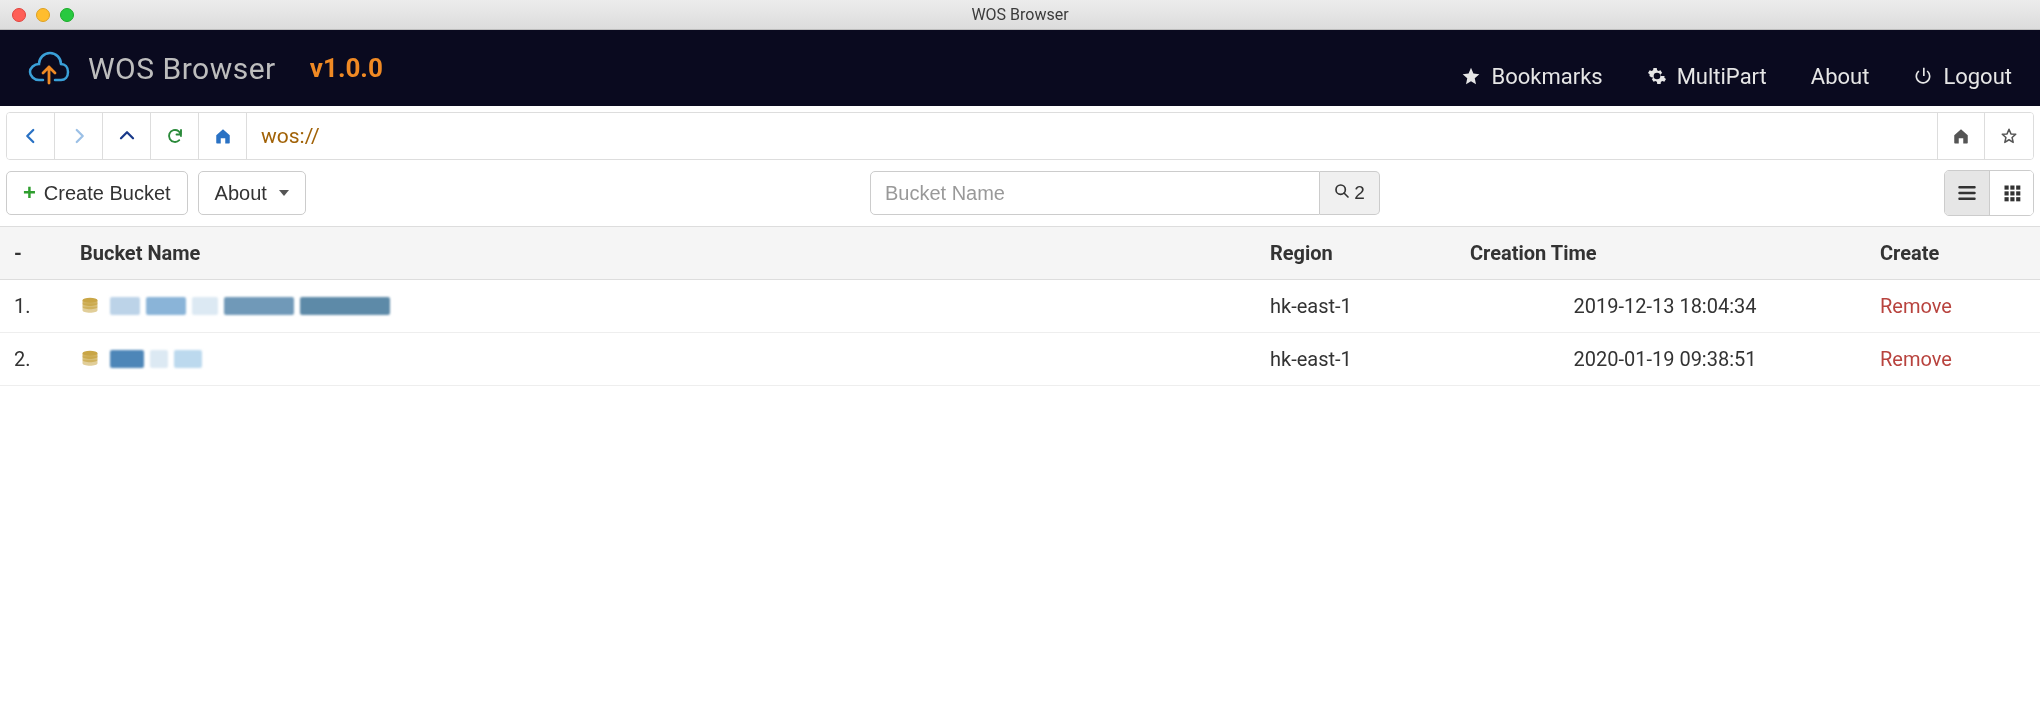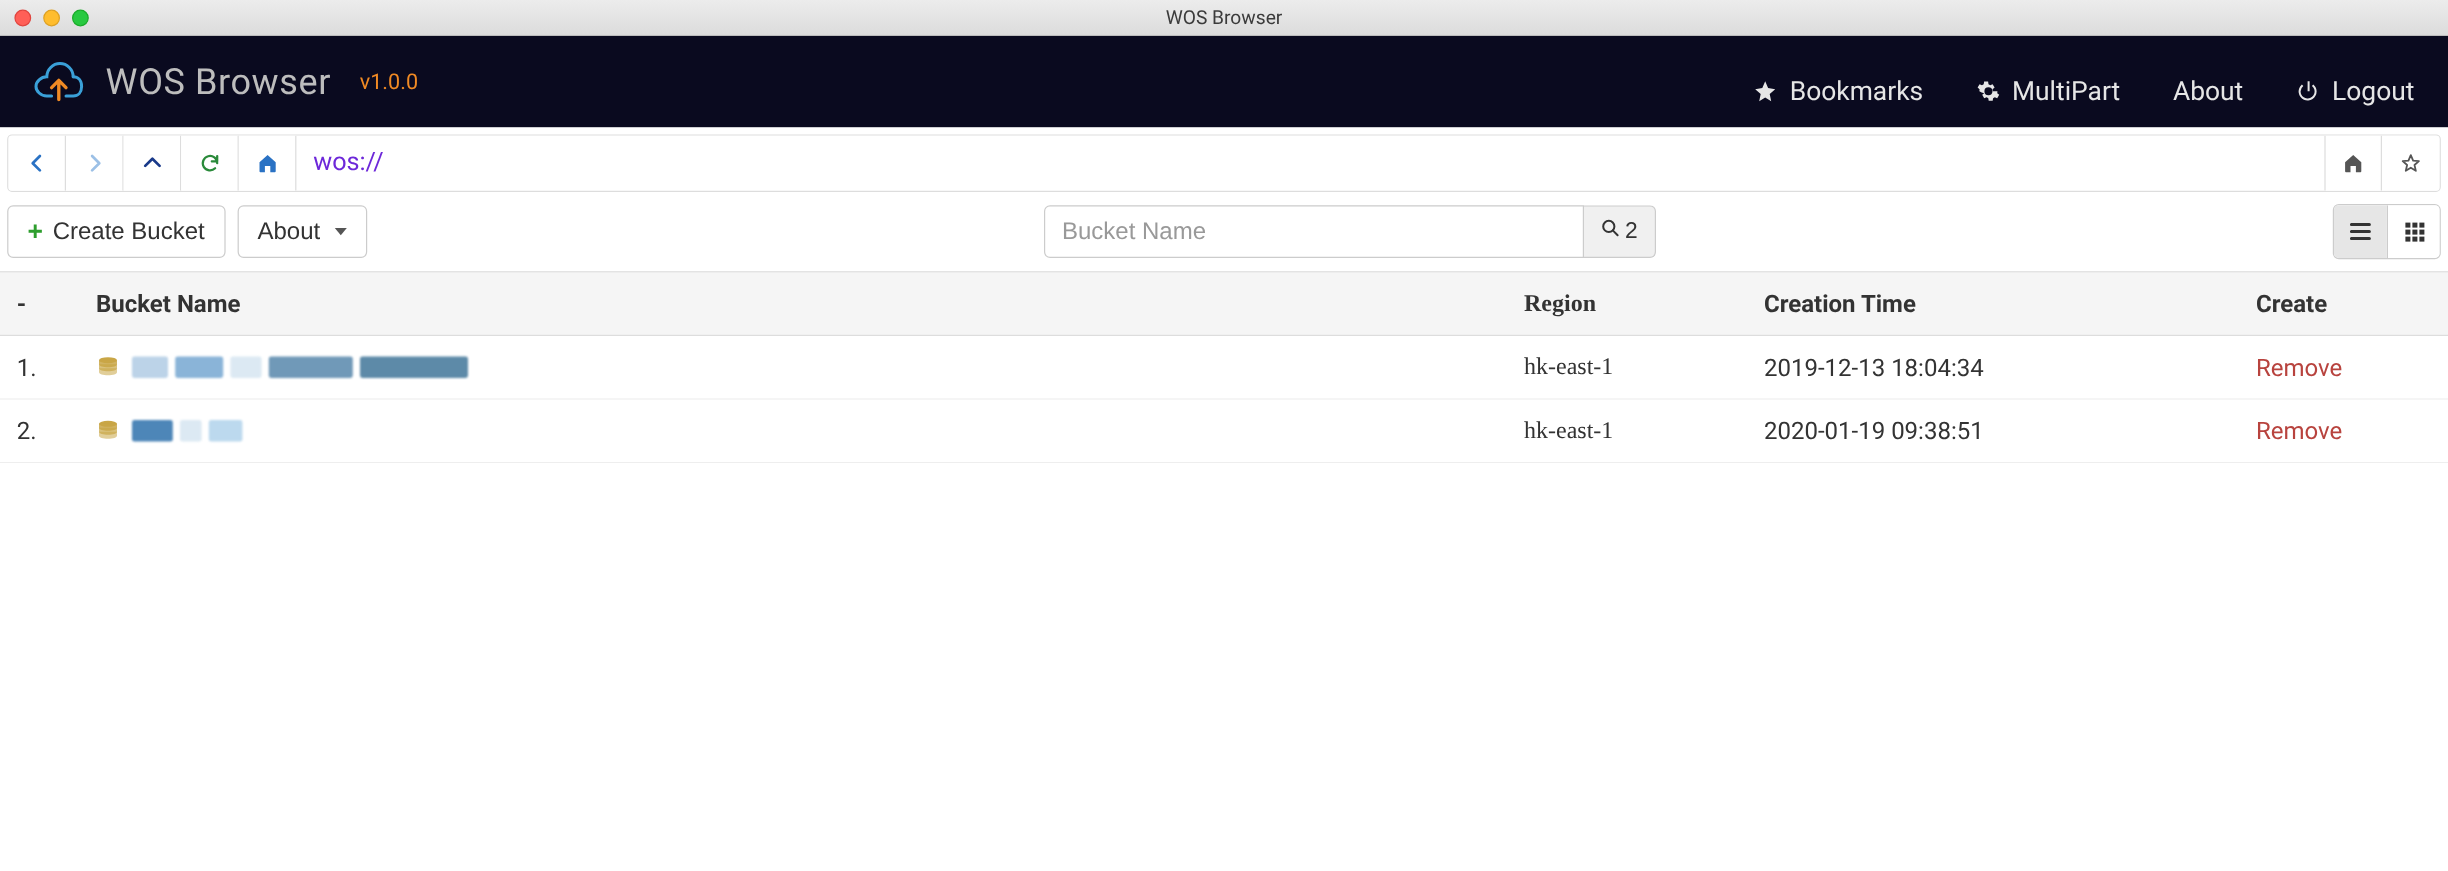--- a/index.html
+++ b/index.html
@@ -12,32 +12,32 @@
     .tl-close { background:#ff5f57; border:1px solid #e0443e; }
     .tl-min { background:#ffbd2e; border:1px solid #dea123; }
     .tl-max { background:#28c940; border:1px solid #1aab29; }
     .mac-title { position:absolute; left:0; right:0; text-align:center; font-size:16px; color:#3b3b3b; pointer-events:none; }
     
     
     .navbar { background:#0a0a1f; color:#e6e6e6; height:76px; display:flex; align-items:center; padding:0 28px; }
     .brand { display:flex; align-items:center; gap:18px; }
     .brand-logo svg { display:block; }
     .brand-title { font-size:30px; color:#bdbdbd; font-weight:400; letter-spacing:0.5px; }
-    .brand-version { font-size:18px; color:#f08a24; font-weight:400; margin-left:6px; }
+    .brand-version { font-size:26px; color:#f08a24; font-weight:700; margin-left:16px; }
     .nav-spacer { flex:1; }
     .nav-items { display:flex; align-items:center; gap:44px;margin-top:16px; }
     .nav-item { display:flex; align-items:center; gap:10px; color:#e6e6e6; font-size:22px; cursor:pointer; }
     .nav-item .icon { width:20px; height:20px; display:inline-flex; align-items:center; justify-content:center; }
     .nav-item .icon svg { fill:#e6e6e6; }
     
     
     .navbar2 { display:flex; height:48px; border:1px solid #ddd; margin:6px 6px 0 6px; border-radius:4px; overflow:hidden; background:#fff; }
     .nav-btn { width:48px; display:flex; align-items:center; justify-content:center; border-right:1px solid #ddd; cursor:pointer; background:#fff; }
     .nav-btn svg { width:18px; height:18px; }
-    .addr { flex:1; display:flex; align-items:center; padding:0 14px; font-size:21px; color:#6d28d9; }
+    .addr { flex:1; display:flex; align-items:center; padding:0 14px; font-size:21px; color:#a16207; }
     .nav-right { display:flex; }
     .nav-right .nav-btn:first-child { border-left:1px solid #ddd; }
     .nav-right .nav-btn:last-child { border-right:none; }
     
     
     .toolbar { display:flex; align-items:center; padding:10px 6px; gap:10px; }
     .btn { border:1px solid #ccc; background:#fff; border-radius:5px; height:44px; padding:0 16px; display:inline-flex; align-items:center; gap:8px; font-size:20px; color:#333; cursor:pointer; }
     .btn.disabled { color:#aaa; cursor:default; }
     .btn.disabled svg { fill:#aaa; stroke:#aaa; }
     .plus { color:#2e9e2e; font-weight:bold; font-size:22px; line-height:1; }
@@ -52,22 +52,22 @@
     .view-btn.active { background:#e6e6e6; }
     .view-btn + .view-btn { border-left:1px solid #ccc; }
     
     
     .table { width:100%; border-collapse:collapse; }
     .table thead { background:#f5f5f5; }
     .table th { text-align:left; padding:14px 10px; font-size:20px; font-weight:700; border-top:1px solid #ddd; border-bottom:1px solid #ddd; }
     .table td { padding:14px 10px; font-size:20px; border-bottom:1px solid #eee; vertical-align:middle; color:#333; }
     .col-idx { width:70px; padding-left:14px !important; }
     .col-name { width:auto; }
-    .col-region { width:200px;font-family:Liberation Serif, serif; }
-    .col-time { width:410px; }
+    .col-region { width:200px; }
+    .col-time { width:410px;text-align:center; }
     .col-actions { width:170px; padding-right:14px !important; }
     .bucket-cell { display:flex; align-items:center; gap:10px; }
     .bucket-icon svg { display:block; }
     .blur-name { display:flex; gap:6px; filter: blur(1px); }
     .blur-chip { height:18px; border-radius:2px; }
     .remove-link { color:#b8433e; cursor:pointer; }
   </style>
 </head>
 <body>
 

